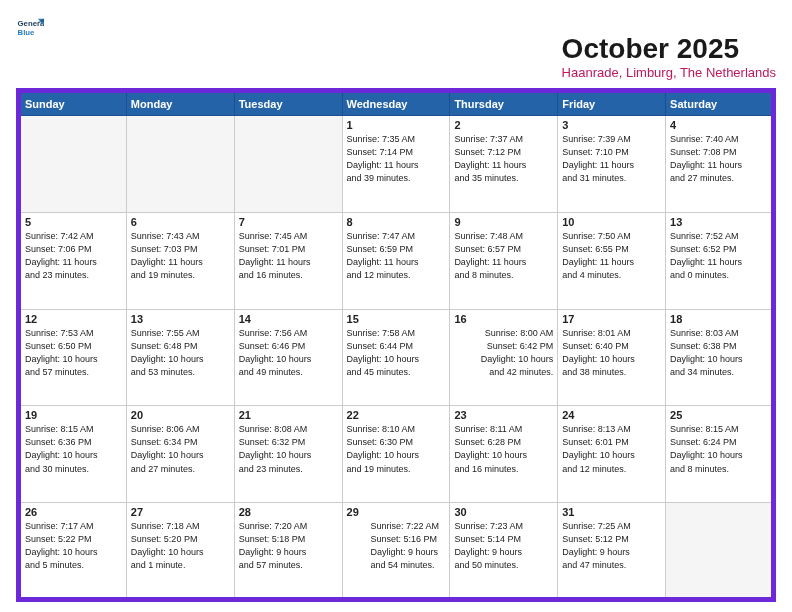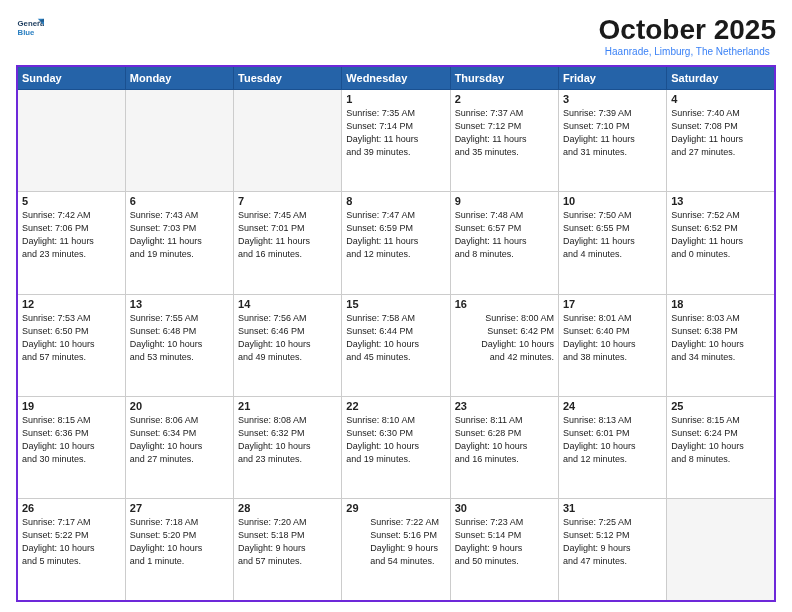--- a/index.html
+++ b/index.html
@@ -26,34 +26,35 @@
     .logo {
       display: flex;
       align-items: center;
       gap: 4px;
     }
     .logo-icon {
       width: 28px;
       height: 28px;
     }
     .title-block {
-      text-align: center;
+      text-align: left;
+      margin-top: 19px;
     }
     .month-title {
       font-size: 28px;
       font-weight: bold;
       color: #1a1a1a;
     }
     .location {
-      font-size: 10px;
-      color: #3b82f6;
+      font-size: 13px;
+      color: #be185d;
     }
     .calendar {
       flex: 1;
-      border: 2px solid #6d28d9;
+      border: 5px solid #6d28d9;
       border-collapse: collapse;
       width: 100%;
       table-layout: fixed;
     }
     .calendar th {
       background: #2563a8;
       color: #fff;
       font-size: 11px;
       font-weight: bold;
       padding: 5px 4px;

